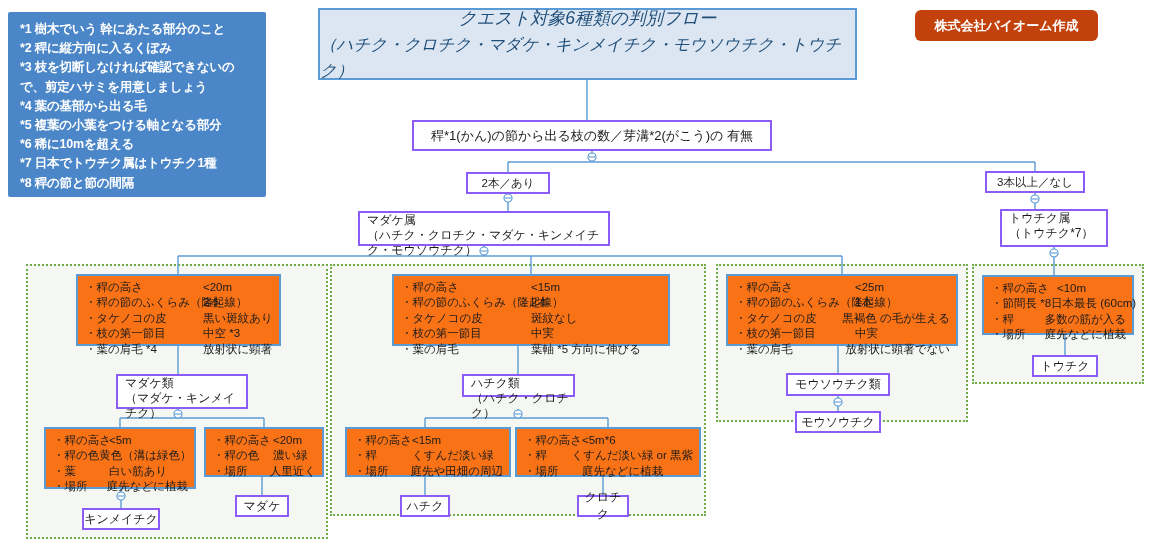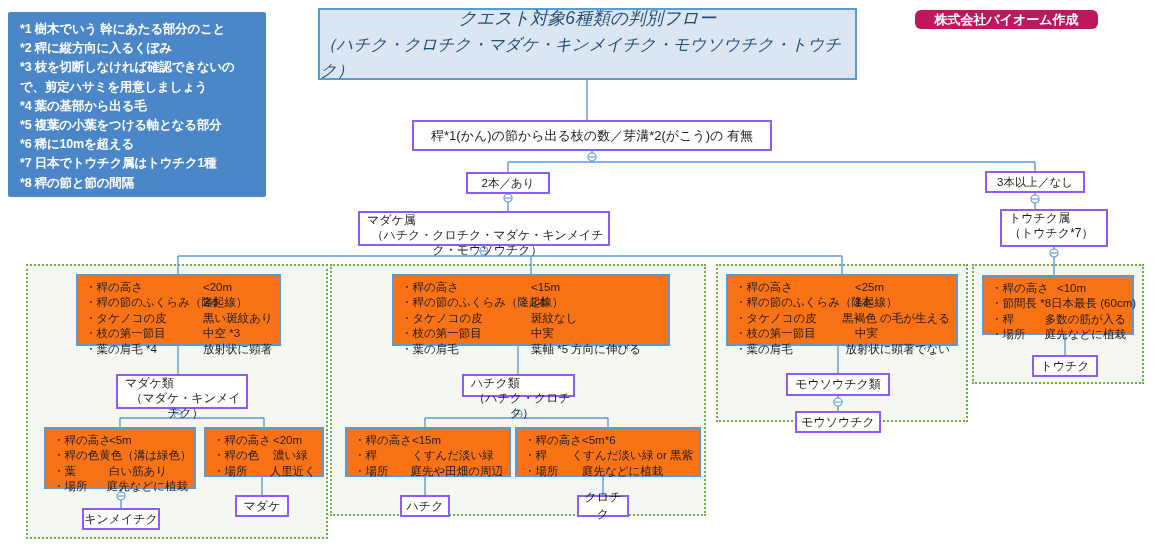--- a/index.html
+++ b/index.html
@@ -18,41 +18,41 @@
   .legend{
     left:8px;top:12px;width:258px;height:185px;
     background:#4a86c8;border-radius:2px;
     color:#ffffff;font-size:12.5px;line-height:19.2px;
     padding:8px 10px 0 12px;font-weight:bold;
   }
   .legend div{white-space:nowrap;letter-spacing:-0.2px;}
 
   
   .credit{
-    left:915px;top:10px;width:183px;height:19px;
-    background:#be185d;border-radius:6px;color:#fff;
+    left:915px;top:10px;width:183px;height:31px;
+    background:#c2410c;border-radius:6px;color:#fff;
     font-size:13px;font-weight:bold;display:flex;align-items:center;justify-content:center;
   }
 
   
   .title{
     left:318px;top:8px;width:539px;height:72px;
     background:#dce6f2;border:2px solid #5b9bd5;
     display:flex;flex-direction:column;align-items:center;justify-content:center;
     color:#1f4e79;font-size:17.5px;line-height:26px;font-style:italic;
   }
   .title .t2{font-size:16.5px;}
 
   
   .bx{
     background:#ffffff;border:2px solid #8b5cf6;
     color:#1a1a1a;display:flex;align-items:center;justify-content:center;
     font-size:12px;text-align:center;
   }
-  .bx.lt{justify-content:flex-start;text-align:center;padding-left:7px;line-height:15px;flex-direction:column;align-items:flex-start;}
+  .bx.lt{justify-content:flex-start;text-align:left;padding-left:7px;line-height:15px;flex-direction:column;align-items:flex-start;}
 
   .q1{left:412px;top:120px;width:360px;height:31px;font-size:13px;}
   .b-left{left:466px;top:172px;width:84px;height:22px;font-size:11.5px;}
   .b-right{left:985px;top:171px;width:100px;height:22px;font-size:11.5px;}
 
   .genus-l{left:358px;top:211px;width:252px;height:35px;}
   .genus-r{left:1000px;top:209px;width:108px;height:38px;}
 
   
   .attr{

